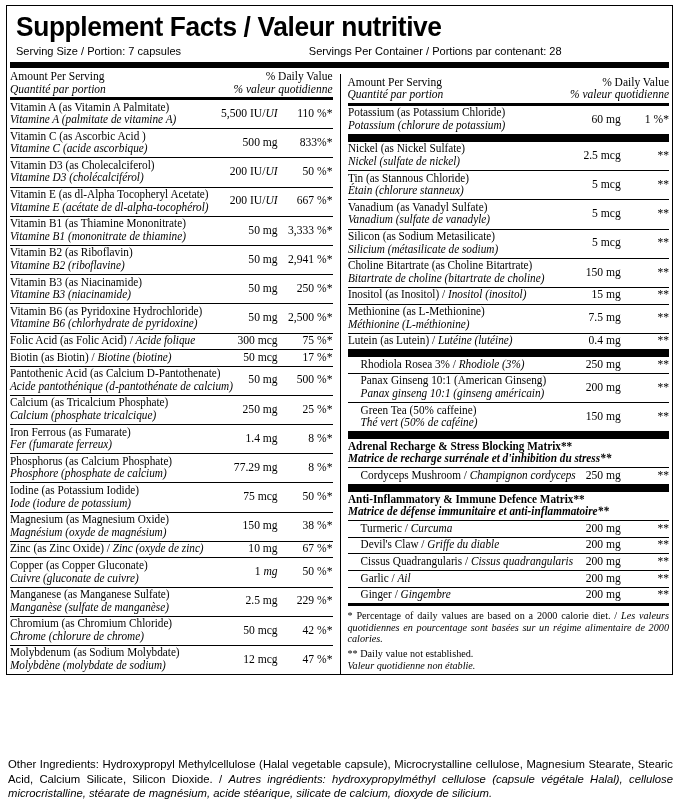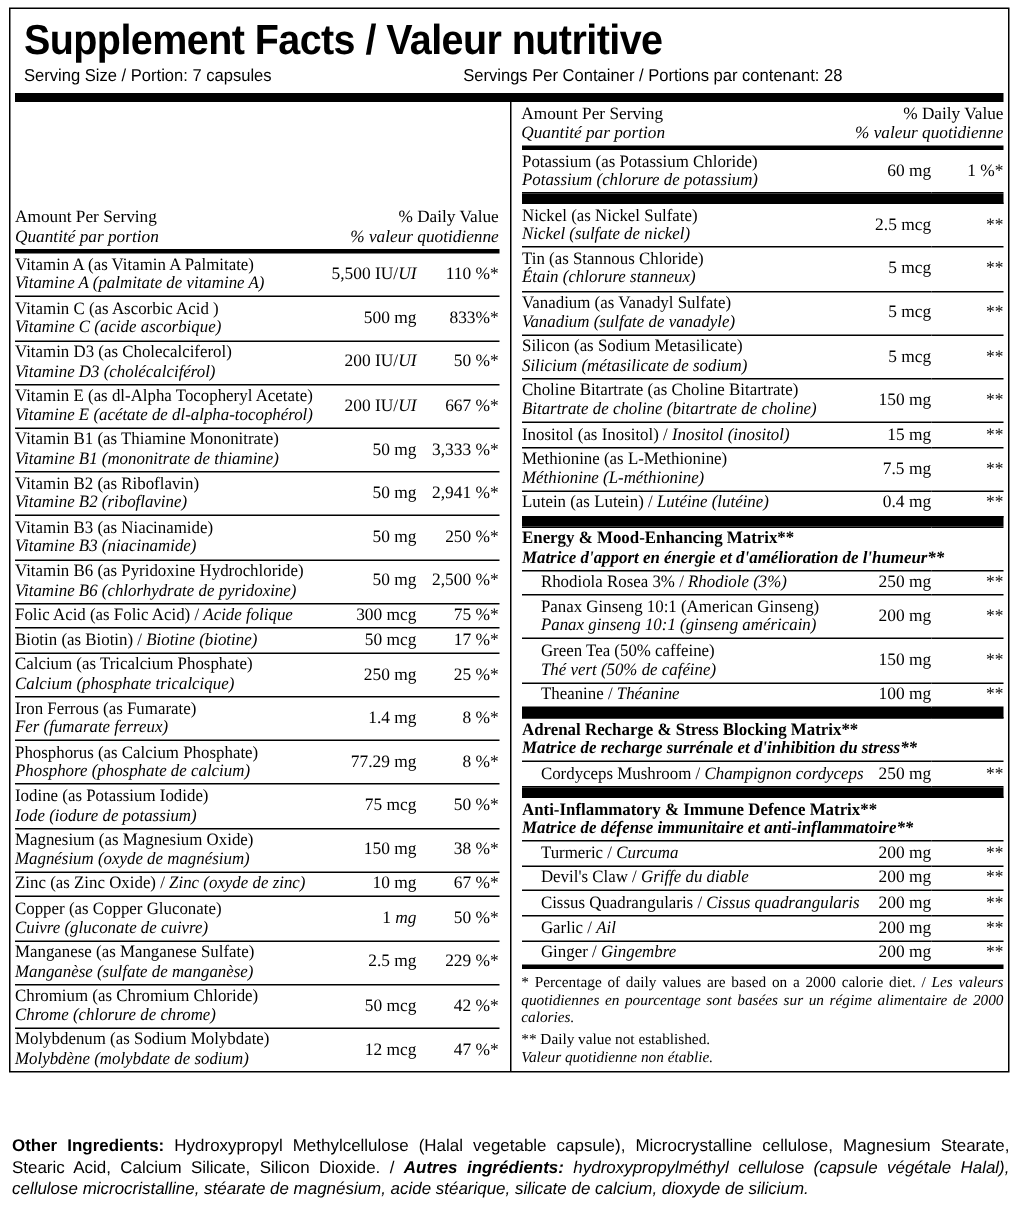--- a/index.html
+++ b/index.html
@@ -151,21 +151,21 @@
   
   .other {
     position: absolute;
     left: 8px;
     top: 757px;
     width: 665px;
     font-size: 11.3px;
     line-height: 14.5px;
     text-align: justify;
   }
-  .other b { font-weight: 700; }
+  .other b { font-weight: 400; }
   .other i { font-style: italic; }
 </style>
 </head>
 <body>
 
 <div id="label">
 
   <div class="panel">
 
     <div class="title-block">
@@ -272,20 +272,28 @@
               </tr>
               <tr>
                 <td class="nm">
                   <span class="en-name">Biotin (as Biotin) / <i class="inline-fr">Biotine (biotine)</i></span>
                 </td>
                 <td class="amt">50 mcg</td>
                 <td class="dv">17 %*</td>
               </tr>
               <tr>
                 <td class="nm">
+                  <span class="en-name">Pantothenic Acid (as Calcium D-Pantothenate)</span>
+                  <span class="fr-name">Acide pantothénique (d-pantothénate de calcium)</span>
+                </td>
+                <td class="amt">50 mg</td>
+                <td class="dv">500 %*</td>
+              </tr>
+              <tr>
+                <td class="nm">
                   <span class="en-name">Calcium (as Tricalcium Phosphate)</span>
                   <span class="fr-name">Calcium (phosphate tricalcique)</span>
                 </td>
                 <td class="amt">250 mg</td>
                 <td class="dv">25 %*</td>
               </tr>
               <tr>
                 <td class="nm">
                   <span class="en-name">Iron Ferrous (as Fumarate)</span>
                   <span class="fr-name">Fer (fumarate ferreux)</span>
@@ -448,26 +456,20 @@
               <tr>
                 <td class="nm">
                   <span class="en-name">Lutein (as Lutein) / <i class="inline-fr">Lutéine (lutéine)</i></span>
                 </td>
                 <td class="amt">0.4 mg</td>
                 <td class="dv">**</td>
               </tr>
               <tr class="sep-heavy">
                 <td colspan="3"></td>
               </tr>
-              <tr class="matrix-head">
-                <td colspan="3" class="nm">
-                  <span class="en-name">Energy &amp; Mood-Enhancing Matrix**</span>
-                  <span class="fr-name">Matrice d'apport en énergie et d'amélioration de l'humeur**</span>
-                </td>
-              </tr>
               <tr>
                 <td class="nm indent">
                   <span class="en-name">Rhodiola Rosea 3% / <i class="inline-fr">Rhodiole (3%)</i></span>
                 </td>
                 <td class="amt">250 mg</td>
                 <td class="dv">**</td>
               </tr>
               <tr>
                 <td class="nm indent">
                   <span class="en-name">Panax Ginseng 10:1 (American Ginseng)</span>
@@ -475,27 +477,20 @@
                 </td>
                 <td class="amt">200 mg</td>
                 <td class="dv">**</td>
               </tr>
               <tr>
                 <td class="nm indent">
                   <span class="en-name">Green Tea (50% caffeine)</span>
                   <span class="fr-name">Thé vert (50% de caféine)</span>
                 </td>
                 <td class="amt">150 mg</td>
-                <td class="dv">**</td>
-              </tr>
-              <tr>
-                <td class="nm indent">
-                  <span class="en-name">Theanine / <i class="inline-fr">Théanine</i></span>
-                </td>
-                <td class="amt">100 mg</td>
                 <td class="dv">**</td>
               </tr>
               <tr class="sep-heavy">
                 <td colspan="3"></td>
               </tr>
               <tr class="matrix-head">
                 <td colspan="3" class="nm">
                   <span class="en-name">Adrenal Recharge &amp; Stress Blocking Matrix**</span>
                   <span class="fr-name">Matrice de recharge surrénale et d'inhibition du stress**</span>
                 </td>

